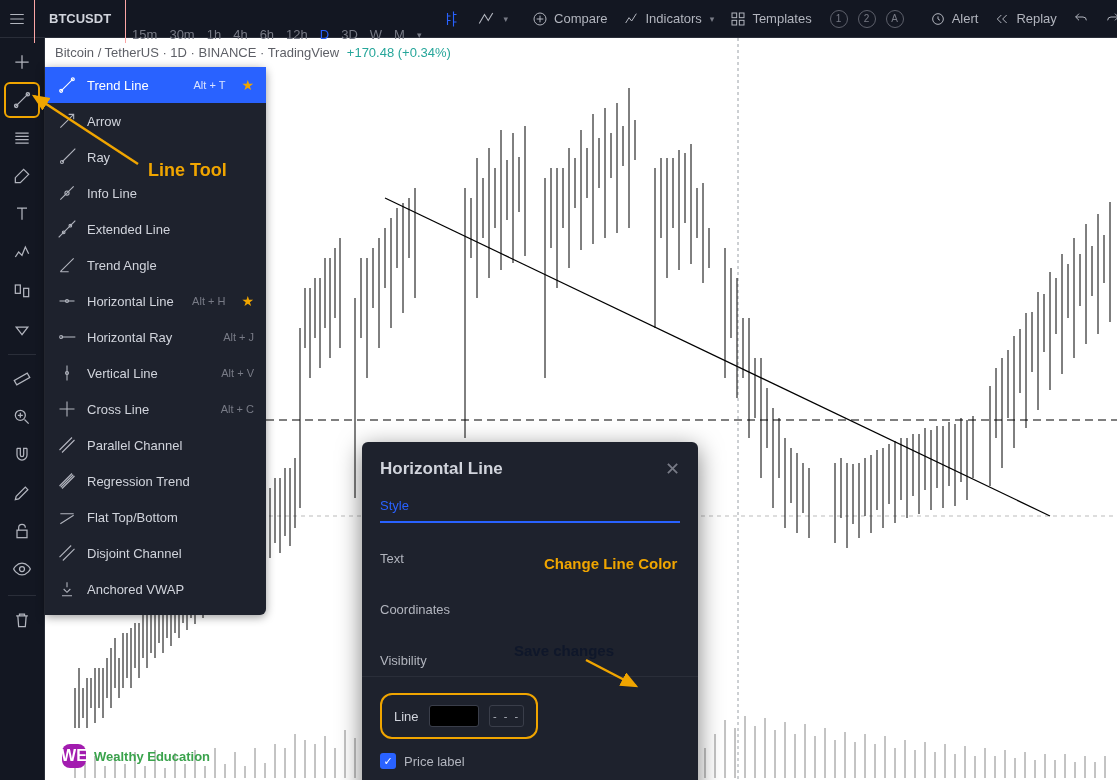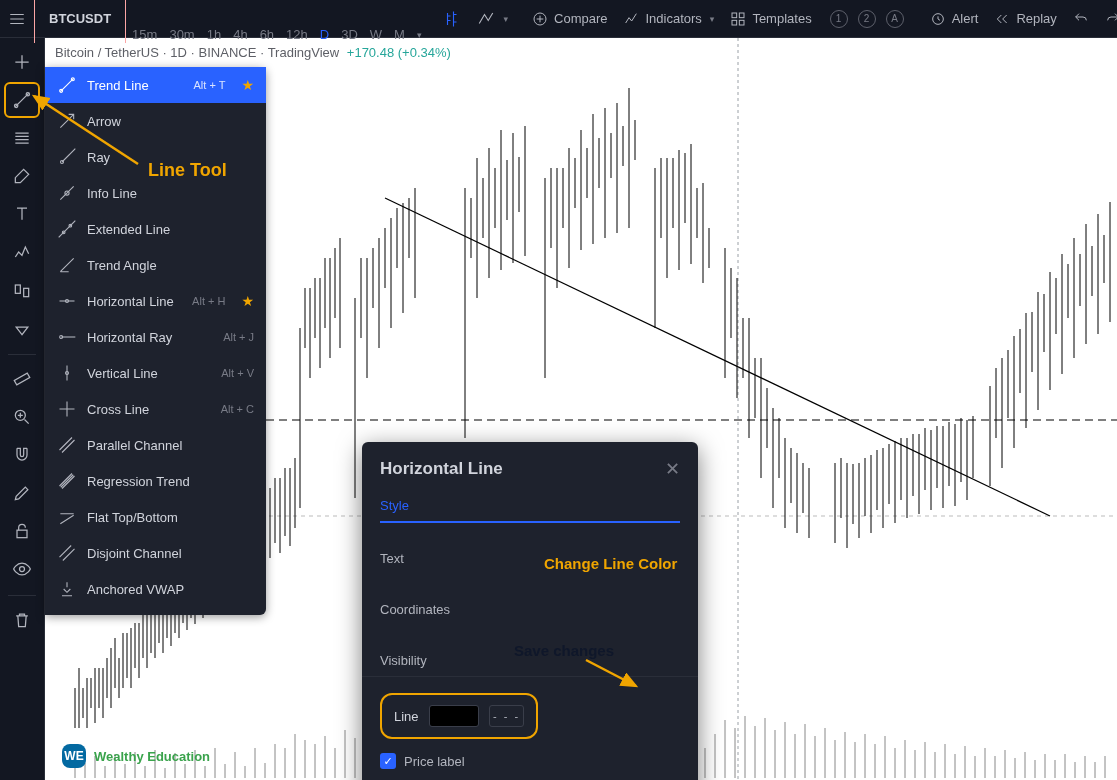--- a/index.html
+++ b/index.html
@@ -134,21 +134,21 @@
 .chart {
   position:absolute; left:45px; top:38px; right:0; bottom:0;
   background:#fff; overflow:hidden;
 }
 
 .brand {
   position:absolute; left:62px; bottom:12px;
   display:flex; align-items:center; gap:8px;
   z-index:30;
 }
-.brand .sq { width:24px; height:24px; background:#0369a1; border-radius:8px; display:flex; align-items:center; justify-content:center; color:#fff; font-weight:700; font-size:12px; }
+.brand .sq { width:24px; height:24px; background:#a21caf; border-radius:8px; display:flex; align-items:center; justify-content:center; color:#fff; font-weight:700; font-size:16px; }
 .brand span { color:#3aa34c; font-weight:700; font-size:13px; }
 
 .chart svg.candles { position:absolute; left:0; top:0; width:100%; height:100%; }
 </style>
 </head>
 <body>
 
 <div class="topbar">
   <div class="tb-btn hamburger">
     <svg width="18" height="18" viewBox="0 0 24 24">

